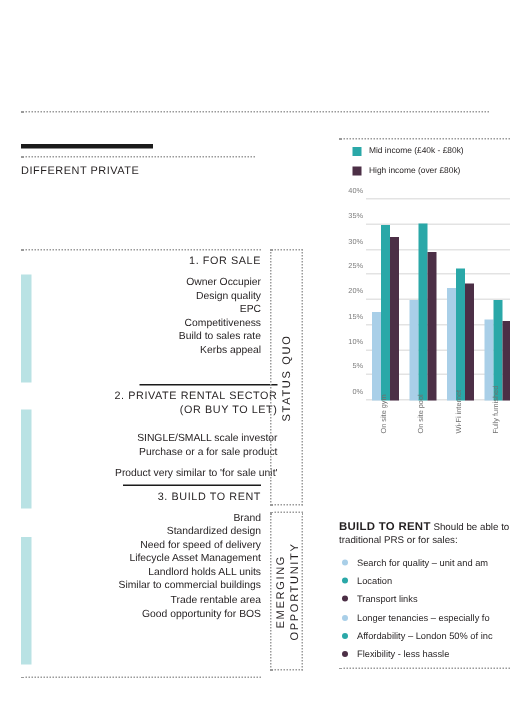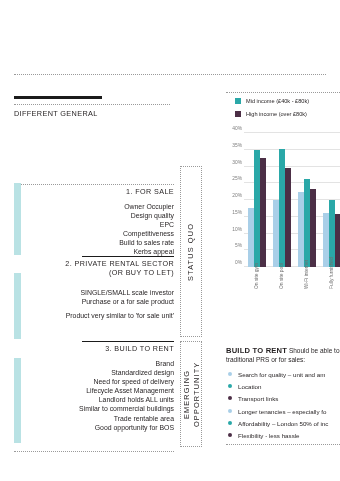--- a/index.html
+++ b/index.html
@@ -123,54 +123,54 @@
 <body>
 
 <div class="page">
 
   <div class="top-rule"></div>
 
   <div class="left">
     <div class="title-bar"></div>
     <div class="sub-rule"></div>
     <div class="sub-title">
-      <span>DIFFERENT GENERAL</span><br>
-    </div>
-  </div>
-
-  <div class="section" style="top:184px;">
+      <span>DIFFERENT PRIVATE</span><br>
+    </div>
+  </div>
+
+  <div class="section" style="top:166px;">
     <div class="sec-rule-dot"></div>
     <div class="sec-head">1. FOR SALE</div>
     <div class="sec-body">
       <span>Owner Occupier</span><br>
       <span>Design quality</span><br>
       <span>EPC</span><br>
       <span>Competitiveness</span><br>
       <span>Build to sales rate</span><br>
       <span>Kerbs appeal</span>
     </div>
   </div>
   <div class="accent" style="top:183px;height:72px;left:14px;"></div>
 
-  <div class="section" style="top:256px;">
+  <div class="section" style="top:256px;padding-left:11px;">
     <div class="sec-rule-solid"></div>
     <div class="sec-head">
       <span>2. PRIVATE RENTAL SECTOR</span><br>
       <span>(OR BUY TO LET)</span>
     </div>
     <div class="sec-body" style="margin-top:11px;">
       <span>SINGLE/SMALL scale  investor</span><br>
       <span>Purchase or a for sale product</span>
       <span class="gap"></span>
       <span>Product very similar to 'for sale unit'</span>
     </div>
   </div>
   <div class="accent" style="top:273px;height:66px;left:14px;"></div>
 
-  <div class="section" style="top:341px;">
+  <div class="section" style="top:323px;">
     <div class="sec-rule-solid"></div>
     <div class="sec-head">3. BUILD TO RENT</div>
     <div class="sec-body">
       <span>Brand</span><br>
       <span>Standardized design</span><br>
       <span>Need for speed of delivery</span><br>
       <span>Lifecycle Asset Management</span><br>
       <span>Landlord holds ALL units</span><br>
       <span>Similar to commercial buildings</span><br>
       <span>Trade rentable area</span><br>

